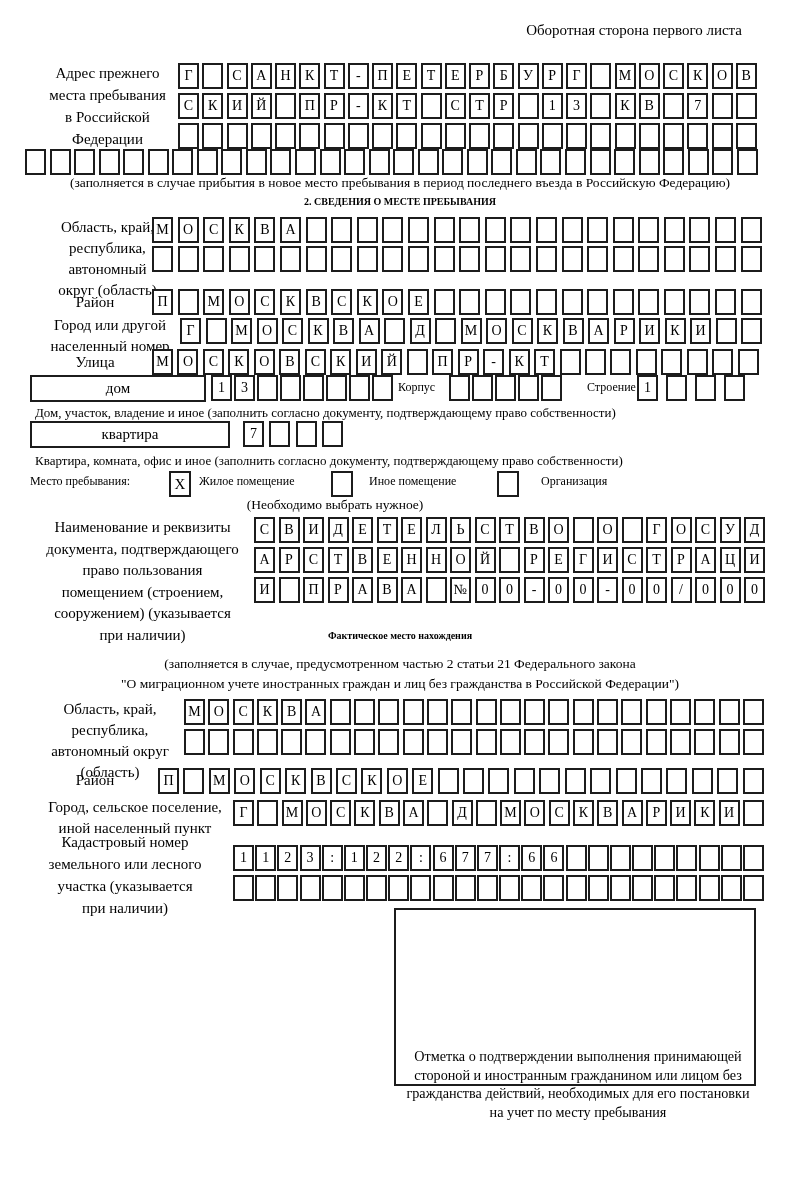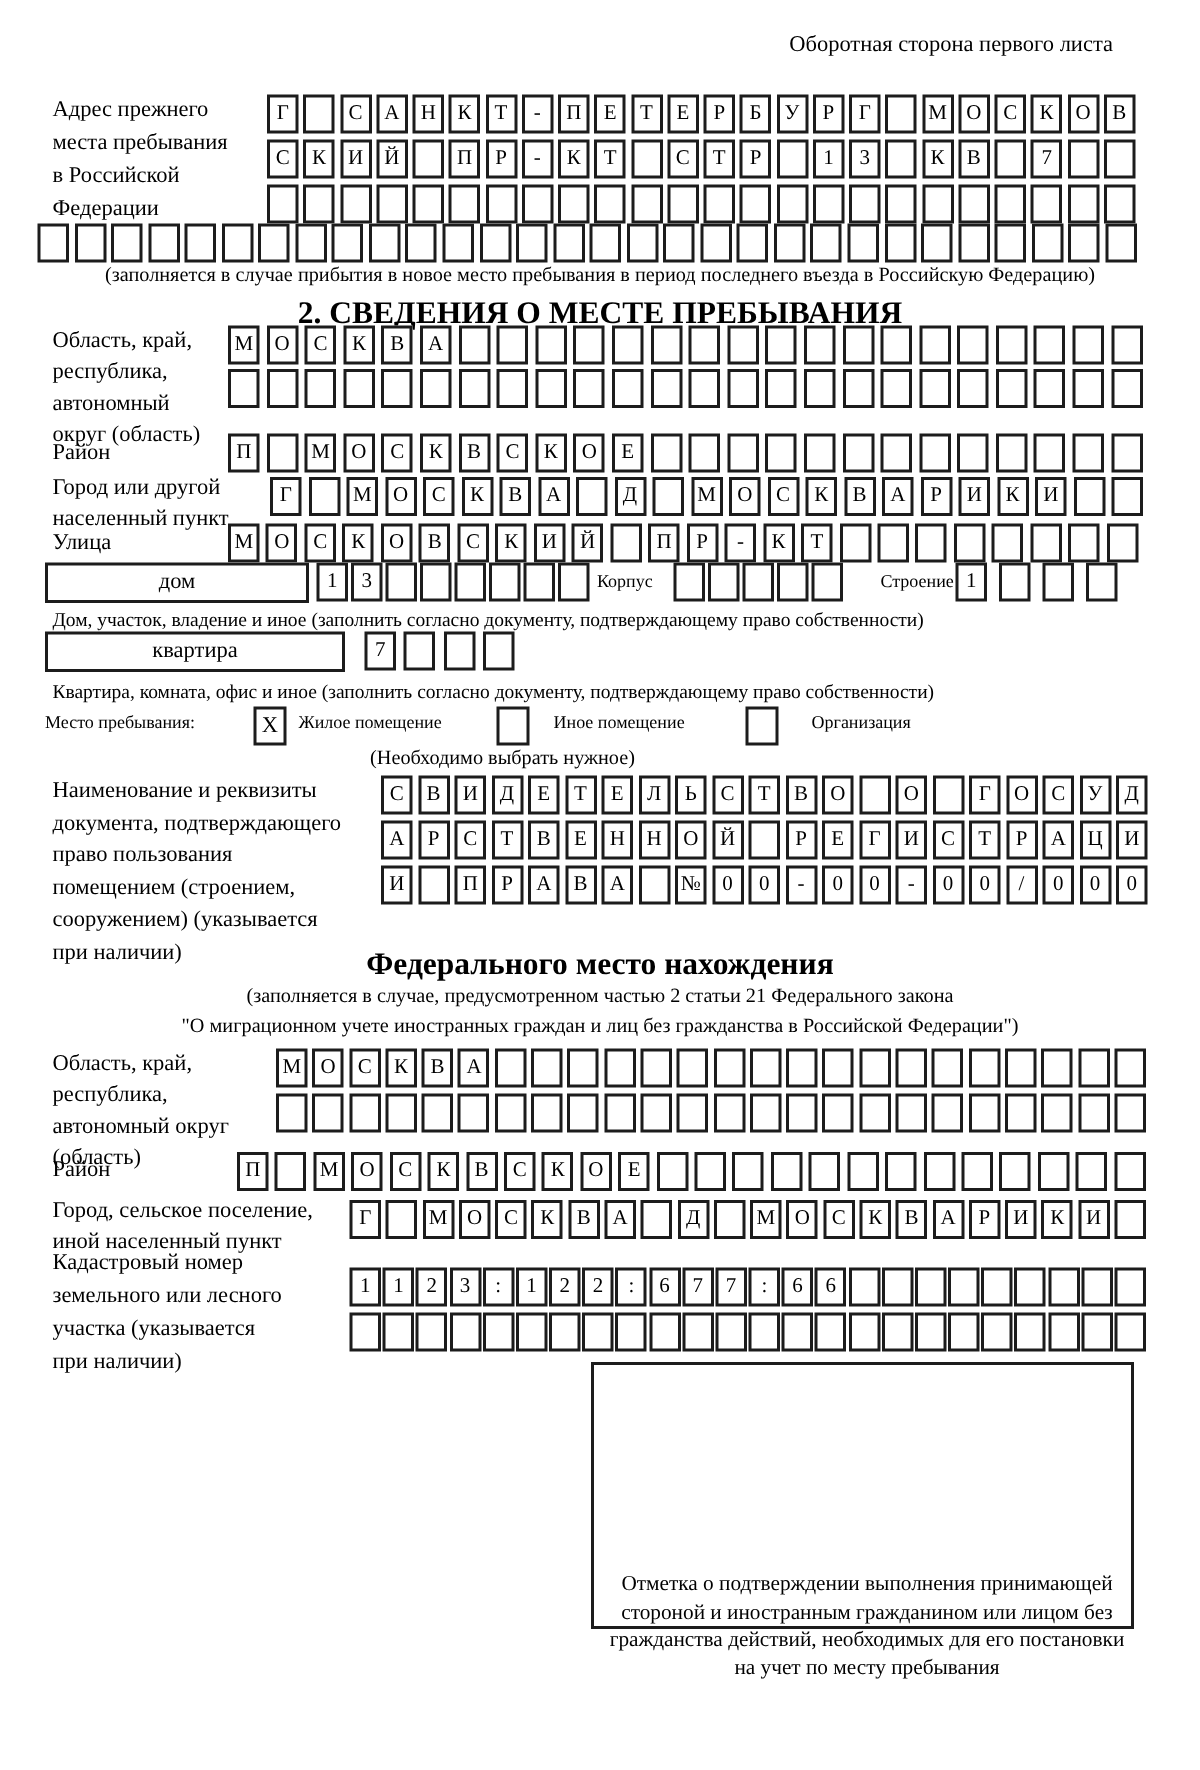--- a/index.html
+++ b/index.html
@@ -1,23 +1,23 @@
 <!DOCTYPE html>
 <html><head>
 <meta charset="utf-8">
 <style>
   html,body{margin:0;padding:0;background:#fff;}
   body{
     width:800px;height:1180px;position:relative;
     font-family:"Liberation Serif","DejaVu Serif",serif;
     color:#000;
   }
-  .lbl{position:absolute;font-size:15px;line-height:21px;white-space:pre-line;}
+  .lbl{position:absolute;font-size:15px;line-height:21px;white-space:pre-line;text-align:center;}
   .note{position:absolute;font-size:13.5px;text-align:center;white-space:pre-line;}
-  .header{position:absolute;font-weight:bold;font-size:21px;text-align:center;}
+  .header{position:absolute;font-weight:bold;font-size:10px;text-align:center;}
   .caption{position:absolute;font-size:13px;}
   .boxrow{position:absolute;display:flex;justify-content:space-between;}
   .cell{
     flex:0 0 21px;width:21px;height:26px;box-sizing:border-box;
     border:2px solid #1c1c1c;display:flex;align-items:center;justify-content:center;
     font-size:14px;line-height:1;background:#fff;
   }
   .bigfield{
     position:absolute;height:27px;box-sizing:border-box;border:2px solid #1c1c1c;
     display:flex;align-items:center;justify-content:center;font-size:15px;background:#fff;
@@ -233,21 +233,21 @@
     <span class="cell"></span>
     <span class="cell"></span>
     <span class="cell"></span>
     <span class="cell"></span>
     <span class="cell"></span>
     <span class="cell"></span>
     <span class="cell"></span>
   </div>
 
 <div class="lbl" style="left:35px;top:315px;width:150px">Город или другой
-населенный пункт</div>
+населенный номер</div>
 <div class="boxrow" style="left:180px;top:318px;width:582px">
     <span class="cell">Г</span>
     <span class="cell"></span>
     <span class="cell">М</span>
     <span class="cell">О</span>
     <span class="cell">С</span>
     <span class="cell">К</span>
     <span class="cell">В</span>
     <span class="cell">А</span>
     <span class="cell"></span>
@@ -410,21 +410,21 @@
     <span class="cell">0</span>
     <span class="cell">-</span>
     <span class="cell">0</span>
     <span class="cell">0</span>
     <span class="cell">/</span>
     <span class="cell">0</span>
     <span class="cell">0</span>
     <span class="cell">0</span>
   </div>
 
-<div class="header" style="left:0;top:630px;width:800px">Федерального место нахождения</div>
+<div class="header" style="left:0;top:630px;width:800px">Фактическое место нахождения</div>
 <div class="note" style="left:5px;top:654px;width:790px;line-height:20px">(заполняется в случае, предусмотренном частью 2 статьи 21 Федерального закона
 "О миграционном учете иностранных граждан и лиц без гражданства в Российской Федерации")</div>
 
 <div class="lbl" style="left:35px;top:699px;width:150px">Область, край,
 республика,
 автономный округ
 (область)</div>
 <div class="boxrow" style="left:184px;top:699px;width:580px">
     <span class="cell">М</span>
     <span class="cell">О</span>

